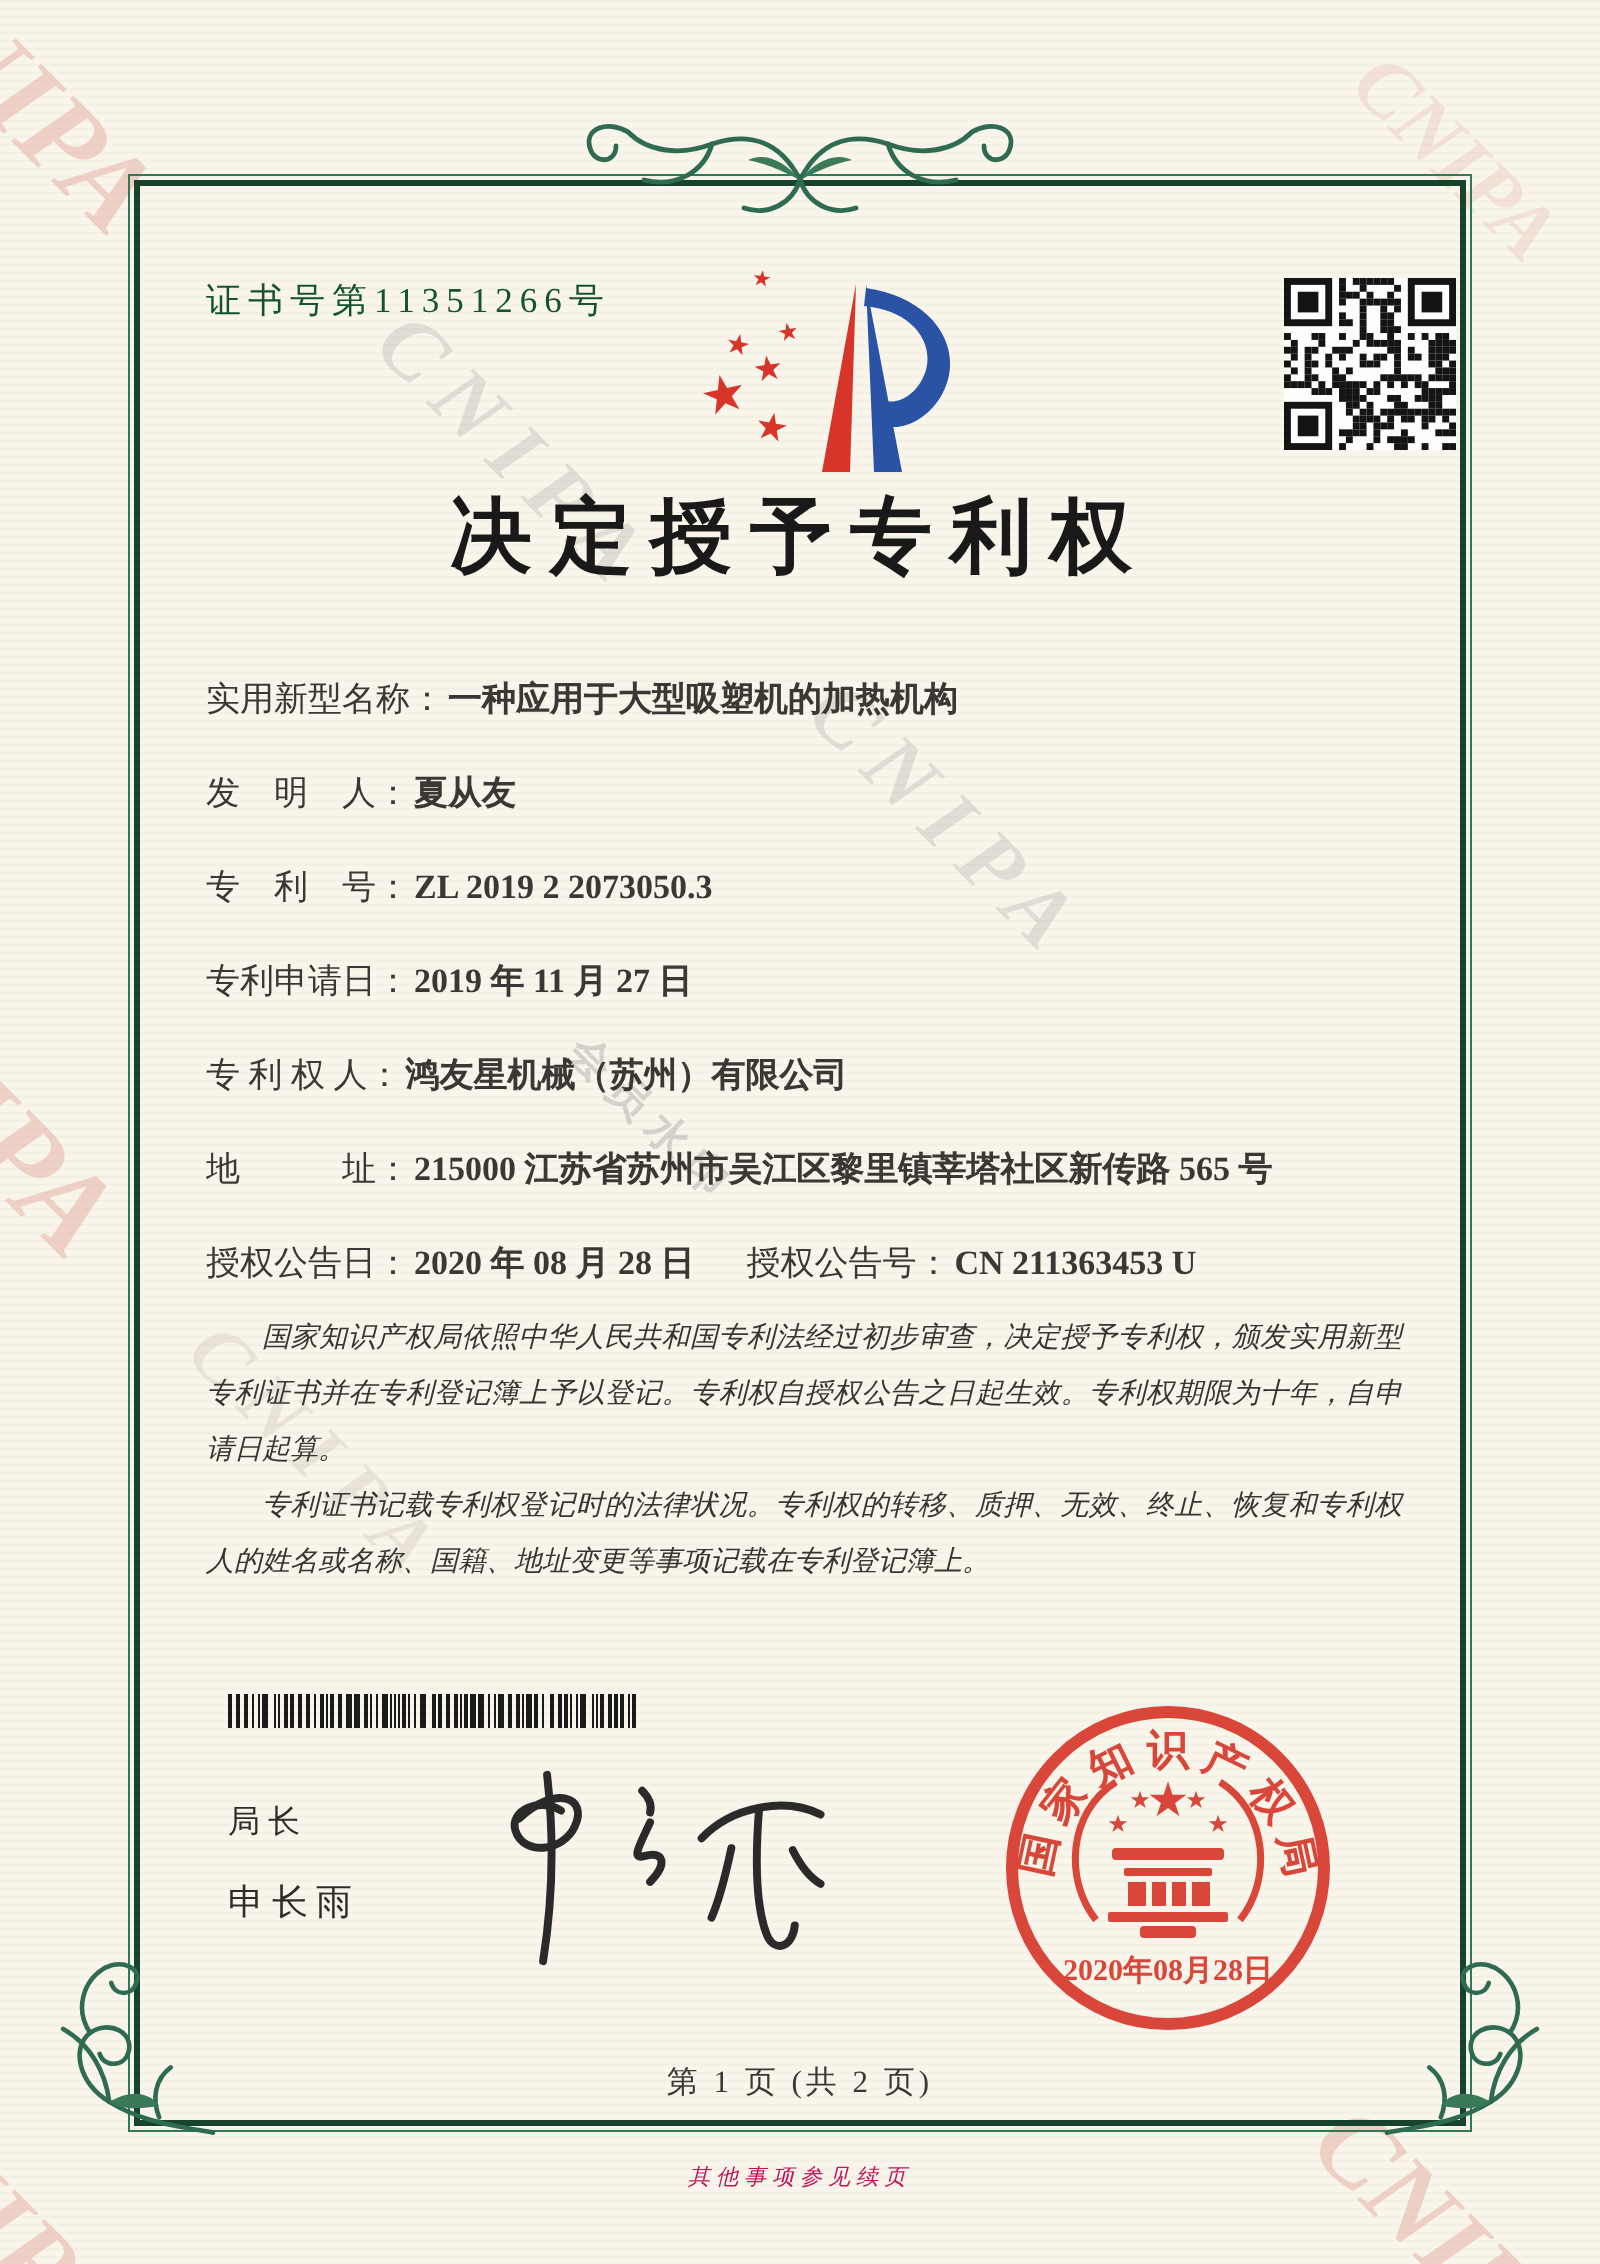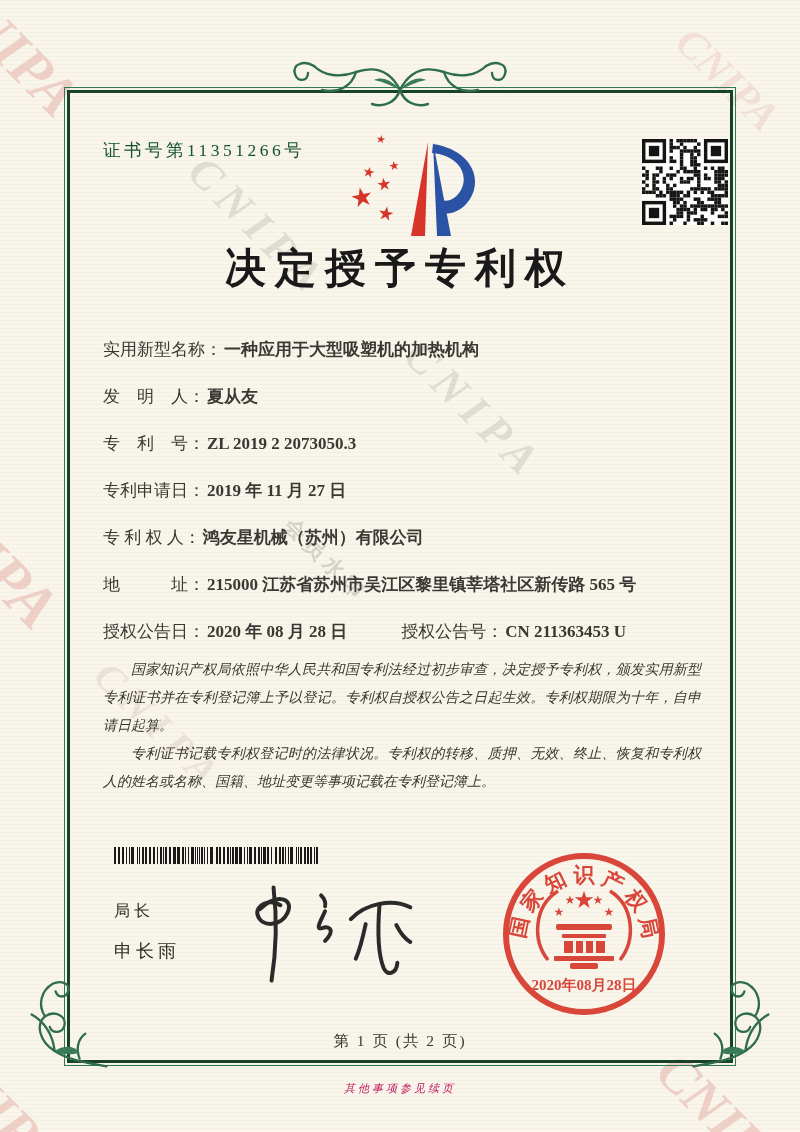--- a/index.html
+++ b/index.html
@@ -31,21 +31,21 @@
   .content { position:absolute; inset:0; z-index:3; }
   .cert-no { position:absolute; left:103px; top:138px; font-size:17.5px; letter-spacing:3.5px; color:#14532d; }
   .logo { position:absolute; left:336px; top:124px; width:144px; height:116px; }
   .qr { position:absolute; left:642px; top:139px; width:86px; height:86px; background:#fdfdfb; }
   .title { position:absolute; left:0; top:241px; width:100%; text-align:center;
            font-size:41px; font-weight:bold; letter-spacing:9px; color:#191919; }
   .fields { position:absolute; left:103px; top:337px; width:600px; font-size:17px; color:#3a3834; }
   .field-row { display:flex; align-items:baseline; margin-bottom:20.5px; line-height:26.5px; white-space:nowrap; }
   .field-label { flex:none;text-align:right; }
   .field-value { margin-left:2px;font-weight:bold; }
-  .field-extra { margin-left:54px; }
+  .field-extra { margin-left:26px; }
   .paragraphs { position:absolute; left:103px; top:656px; width:598px;
                 font-size:14px; line-height:28px; font-style:italic; color:#37352f;
                 text-align:justify; }
   .paragraphs p { text-indent:2em; }
   .barcode { position:absolute; left:114px; top:847px; width:206px; height:17px; }
   .sig-title { position:absolute; left:114px; top:901px; font-size:16px; letter-spacing:4px; color:#2f2d29; }
   .sig-name  { position:absolute; left:114px; top:939px; font-size:18px; letter-spacing:4px; color:#2f2d29;text-align:right; }
   .signature-svg { position:absolute; left:222px; top:878px; width:218px; height:112px; }
   .sig-stroke { stroke:#2a2a2a; stroke-width:4; fill:none; stroke-linecap:round; stroke-linejoin:round; }
   .seal { position:absolute; left:498px; top:848px; width:172px; height:172px; z-index:4;

